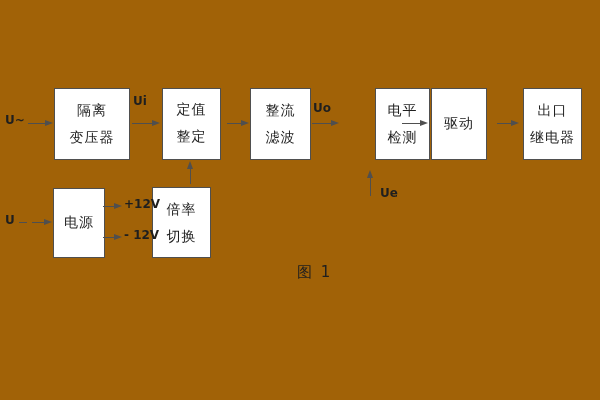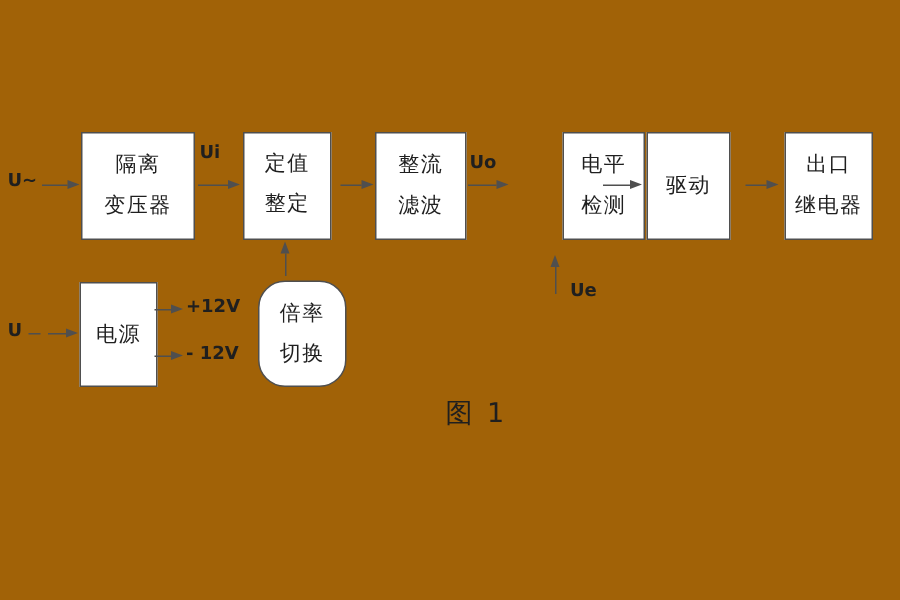--- a/index.html
+++ b/index.html
@@ -7,21 +7,21 @@
     position:relative;width:600px;height:400px;background:#a16207;overflow:hidden;
     font-family:"DejaVu Sans","Liberation Sans",sans-serif;color:#1f1f1f;
   }
   .box{
     position:absolute;border:1px solid #4f4f4f;background:#fff;
     display:flex;flex-direction:column;justify-content:center;align-items:center;
     font-size:14px;line-height:27px;text-align:center;letter-spacing:1px;
   }
   .box.single{line-height:normal;}
   .lbl{position:absolute;font-size:12px;font-weight:600;white-space:nowrap;}
-  .caption{position:absolute;font-size:18px;letter-spacing:2px;}
+  .caption{position:absolute;font-size:15px;letter-spacing:2px;}
   .hline{position:absolute;height:1px;background:#4f4f4f;}
   .arrow-r{position:absolute;height:1px;background:#4f4f4f;}
   .arrow-r::after{
     content:"";position:absolute;right:-8px;top:-3px;width:0;height:0;
     border-left:8px solid #4f4f4f;border-top:3px solid transparent;border-bottom:3px solid transparent;
   }
   .arrow-u{position:absolute;width:1px;background:#4f4f4f;}
   .arrow-u::after{
     content:"";position:absolute;top:-8px;left:-3px;width:0;height:0;
     border-bottom:8px solid #4f4f4f;border-left:3px solid transparent;border-right:3px solid transparent;
@@ -52,21 +52,21 @@
     <span>驱动</span>
   </div>
   <div class="box" style="left:523px;top:88px;width:57px;height:70px;">
     <span>出口</span>
     <span>继电器</span>
   </div>
 
   <div class="box single" style="left:53px;top:188px;width:50px;height:68px;text-align:right;">
     <span>电源</span>
   </div>
-  <div class="box" style="left:172px;top:187px;width:57px;height:69px;border-radius:18px;">
+  <div class="box" style="left:152px;top:187px;width:57px;height:69px;">
     <span>倍率</span>
     <span>切换</span>
   </div>
 
   <span class="lbl" style="left:5px;top:113px;">U~</span>
   <span class="lbl" style="left:5px;top:213px;">U</span>
   <span class="lbl" style="left:133px;top:94px;">Ui</span>
   <span class="lbl" style="left:313px;top:101px;">Uo</span>
   <span class="lbl" style="left:380px;top:170px;margin-top:16px;">Ue</span>
   <span class="lbl" style="left:124px;top:197px;">+12V</span>

